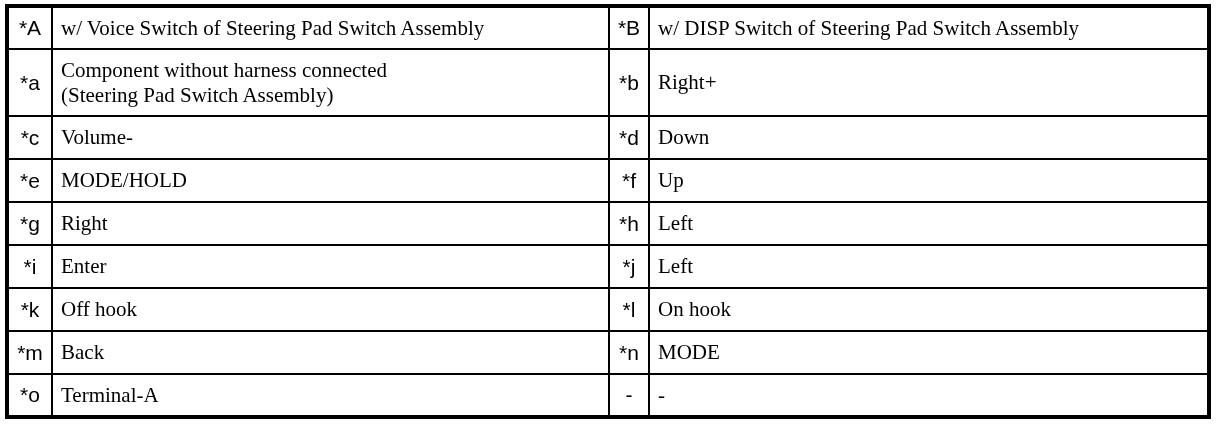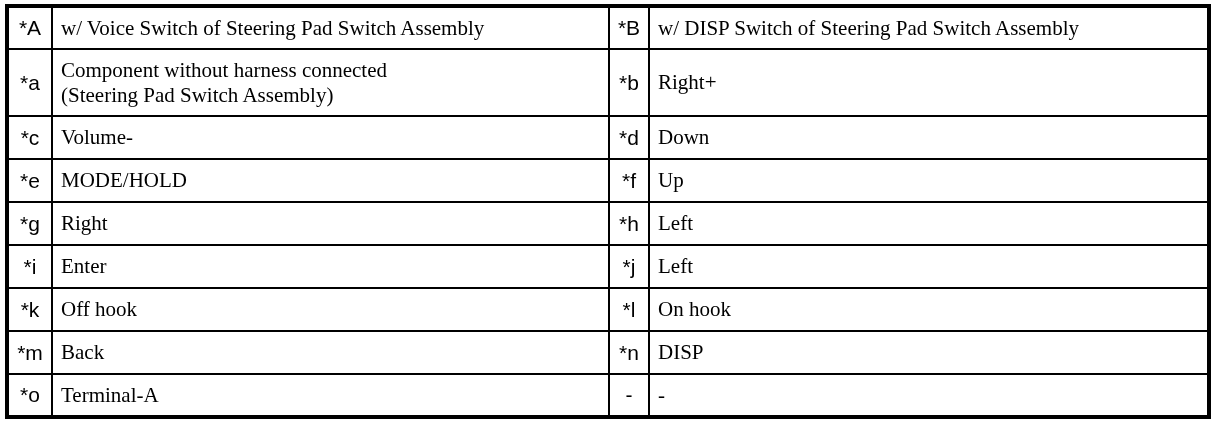--- a/index.html
+++ b/index.html
@@ -96,21 +96,21 @@
       <tr class="row">
         <td class="key">*k</td>
         <td class="desc">Off hook</td>
         <td class="key">*l</td>
         <td class="desc">On hook</td>
       </tr>
       <tr class="row">
         <td class="key">*m</td>
         <td class="desc">Back</td>
         <td class="key">*n</td>
-        <td class="desc">DISP</td>
+        <td class="desc">MODE</td>
       </tr>
       <tr class="row">
         <td class="key">*o</td>
         <td class="desc">Terminal-A</td>
         <td class="key">-</td>
         <td class="desc">-</td>
       </tr>
     </tbody>
   </table>
 </div>

